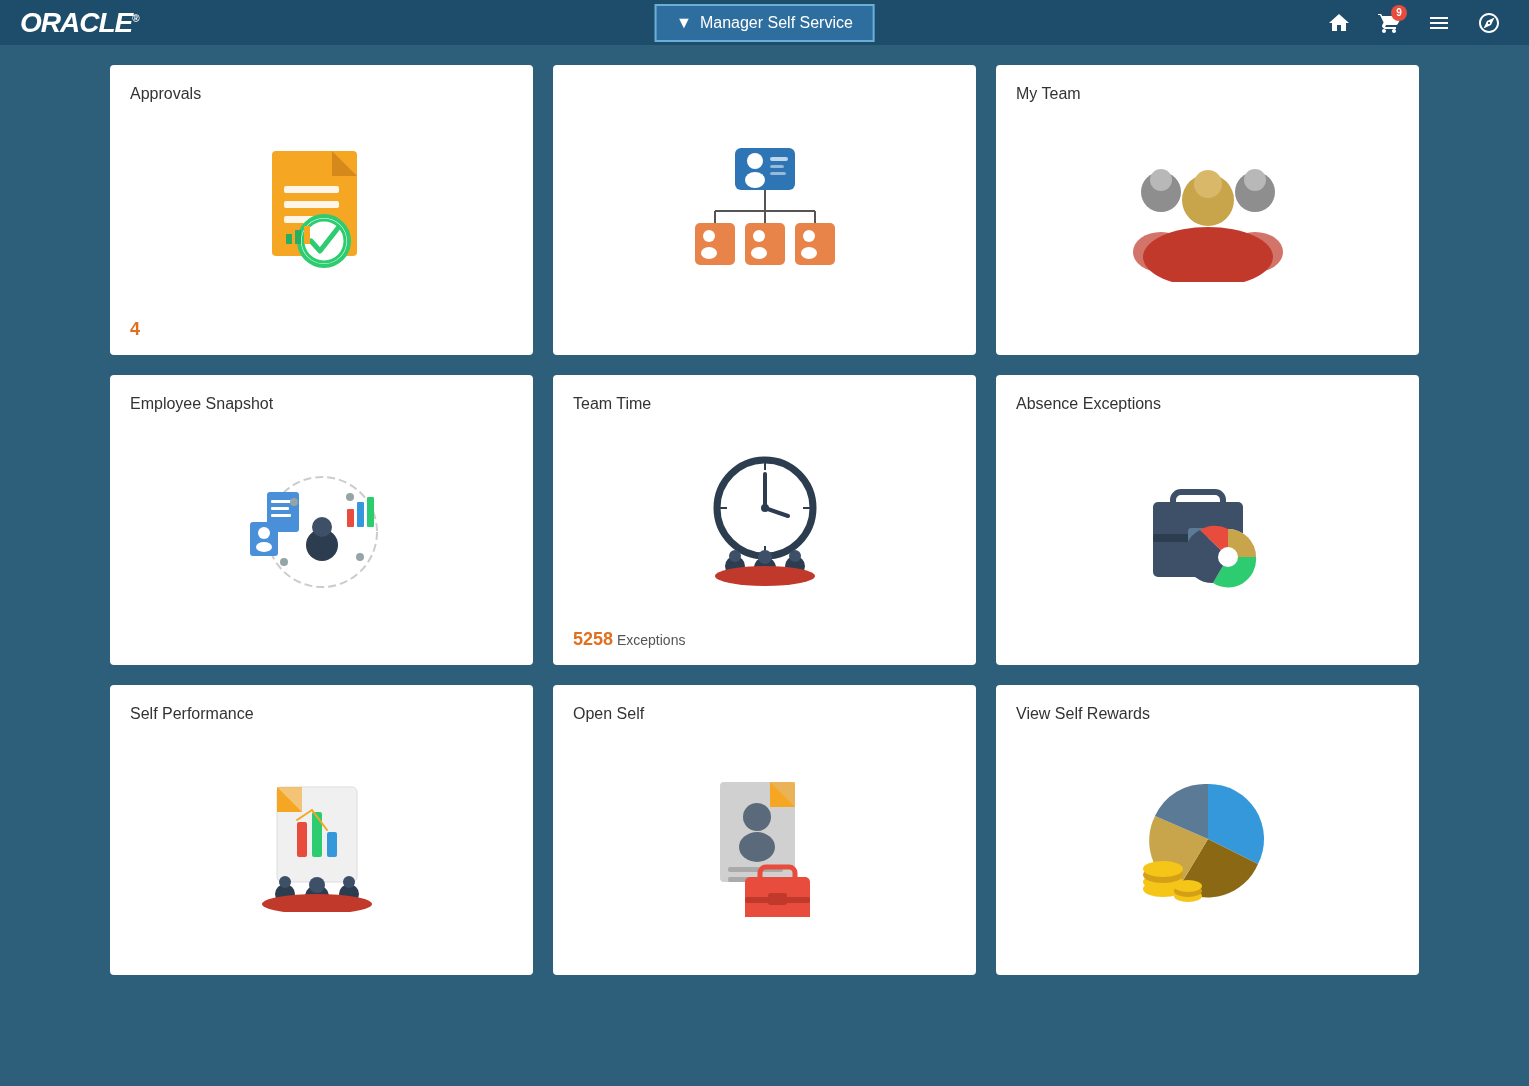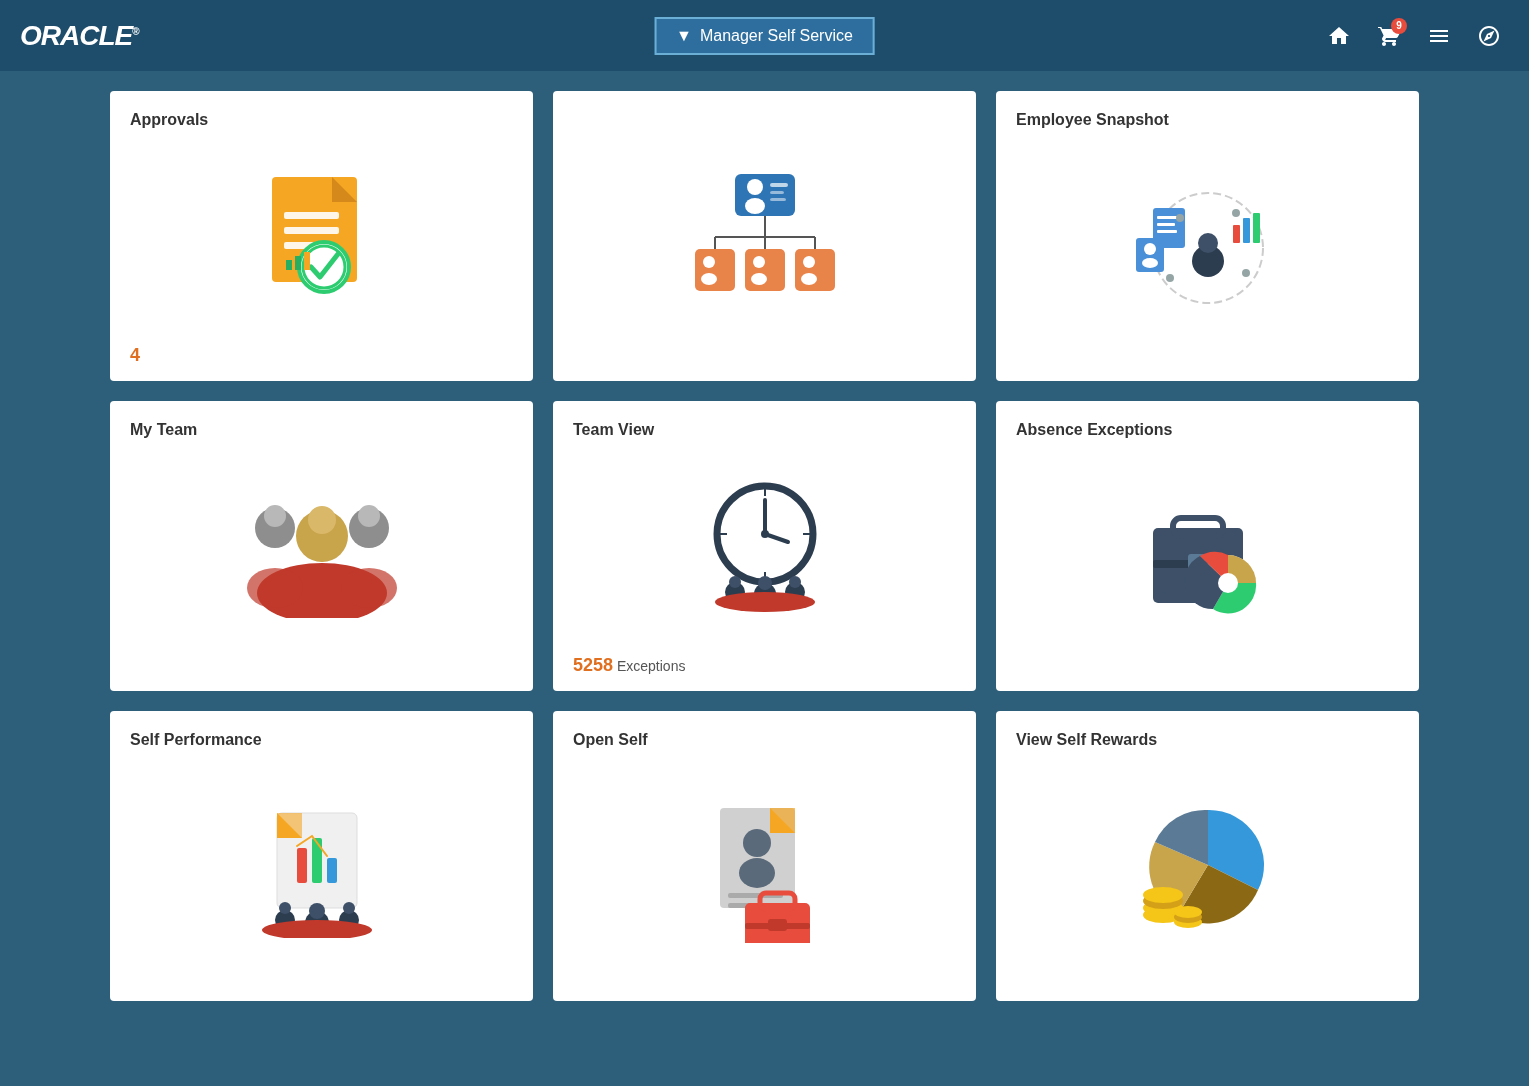--- a/index.html
+++ b/index.html
@@ -6,21 +6,21 @@
     body {
       font-family: Arial, Helvetica, sans-serif;
       background: #2d5f7a;
       width: 1529px;
       min-height: 1086px;
     }
 
     
     .header {
       background: #1e4d6b;
-      height: 71px;
+      height: 45px;
       display: flex;
       align-items: center;
       padding: 0 20px;
       position: relative;
     }
     .oracle-logo {
       color: white;
       font-size: 28px;
       font-weight: bold;
       letter-spacing: -1px;
@@ -99,21 +99,21 @@
       padding: 20px 20px 15px 20px;
       cursor: pointer;
       min-height: 290px;
       display: flex;
       flex-direction: column;
       position: relative;
       transition: box-shadow 0.2s;
     }
     .tile-title {
       font-size: 16px;
-      font-weight: bold;
+      font-weight: normal;
       color: #333;
       margin-bottom: 10px;
     }
     .tile-icon-area {
       flex: 1;
       display: flex;
       align-items: center;
       justify-content: center;
     }
     .tile-footer {
@@ -230,20 +230,44 @@
 
         <rect x="110" y="80" width="40" height="42" rx="5" fill="#e8834a"></rect>
         <circle cx="124" cy="93" r="6" fill="white"></circle>
         <ellipse cx="124" cy="110" rx="8" ry="6" fill="white"></ellipse>
       </svg>
     </div>
     <div class="tile-footer"></div>
   </div>
 
   <div class="tile">
+    <div class="tile-title">My Team</div>
+    <div class="tile-icon-area">
+      <svg width="150" height="120" viewBox="0 0 150 120" xmlns="http://www.w3.org/2000/svg">
+
+        <circle cx="28" cy="30" r="20" fill="#8e8e8e"></circle>
+        <circle cx="28" cy="18" r="11" fill="#b8b8b8"></circle>
+
+        <circle cx="122" cy="30" r="20" fill="#8e8e8e"></circle>
+        <circle cx="122" cy="18" r="11" fill="#b8b8b8"></circle>
+
+        <circle cx="75" cy="38" r="26" fill="#c8a44a"></circle>
+        <circle cx="75" cy="22" r="14" fill="#d9b86a"></circle>
+
+        <ellipse cx="75" cy="95" rx="65" ry="30" fill="#c0392b"></ellipse>
+
+        <ellipse cx="28" cy="90" rx="28" ry="20" fill="#c0392b" opacity="0.7"></ellipse>
+
+        <ellipse cx="122" cy="90" rx="28" ry="20" fill="#c0392b" opacity="0.7"></ellipse>
+      </svg>
+    </div>
+    <div class="tile-footer"></div>
+  </div>
+
+  <div class="tile">
     <div class="tile-title">Employee Snapshot</div>
     <div class="tile-icon-area">
       <svg width="160" height="130" viewBox="0 0 160 130" xmlns="http://www.w3.org/2000/svg">
 
         <circle cx="80" cy="65" r="55" fill="none" stroke="#ccc" stroke-width="2" stroke-dasharray="8,4"></circle>
 
         <circle cx="80" cy="78" r="16" fill="#2d3d50"></circle>
         <circle cx="80" cy="60" r="10" fill="#3d5068"></circle>
 
         <rect x="25" y="25" width="32" height="40" rx="3" fill="#4a90d9"></rect>
@@ -262,45 +286,21 @@
         <circle cx="52" cy="35" r="4" fill="#95a5a6"></circle>
         <circle cx="108" cy="30" r="4" fill="#95a5a6"></circle>
         <circle cx="42" cy="95" r="4" fill="#95a5a6"></circle>
         <circle cx="118" cy="90" r="4" fill="#95a5a6"></circle>
       </svg>
     </div>
     <div class="tile-footer"></div>
   </div>
 
   <div class="tile">
-    <div class="tile-title">My Team</div>
-    <div class="tile-icon-area">
-      <svg width="150" height="120" viewBox="0 0 150 120" xmlns="http://www.w3.org/2000/svg">
-
-        <circle cx="28" cy="30" r="20" fill="#8e8e8e"></circle>
-        <circle cx="28" cy="18" r="11" fill="#b8b8b8"></circle>
-
-        <circle cx="122" cy="30" r="20" fill="#8e8e8e"></circle>
-        <circle cx="122" cy="18" r="11" fill="#b8b8b8"></circle>
-
-        <circle cx="75" cy="38" r="26" fill="#c8a44a"></circle>
-        <circle cx="75" cy="22" r="14" fill="#d9b86a"></circle>
-
-        <ellipse cx="75" cy="95" rx="65" ry="30" fill="#c0392b"></ellipse>
-
-        <ellipse cx="28" cy="90" rx="28" ry="20" fill="#c0392b" opacity="0.7"></ellipse>
-
-        <ellipse cx="122" cy="90" rx="28" ry="20" fill="#c0392b" opacity="0.7"></ellipse>
-      </svg>
-    </div>
-    <div class="tile-footer"></div>
-  </div>
-
-  <div class="tile">
-    <div class="tile-title">Team View</div>
+    <div class="tile-title">Team Time</div>
     <div class="tile-icon-area">
       <svg width="150" height="130" viewBox="0 0 150 130" xmlns="http://www.w3.org/2000/svg">
 
         <circle cx="75" cy="52" r="48" fill="white" stroke="#2d3d50" stroke-width="7"></circle>
         <circle cx="75" cy="52" r="4" fill="#2d3d50"></circle>
 
         <line x1="75" y1="52" x2="75" y2="18" stroke="#2d3d50" stroke-width="4" stroke-linecap="round"></line>
         <line x1="75" y1="52" x2="98" y2="60" stroke="#2d3d50" stroke-width="4" stroke-linecap="round"></line>
 
         <line x1="75" y1="7" x2="75" y2="14" stroke="#2d3d50" stroke-width="2"></line>

